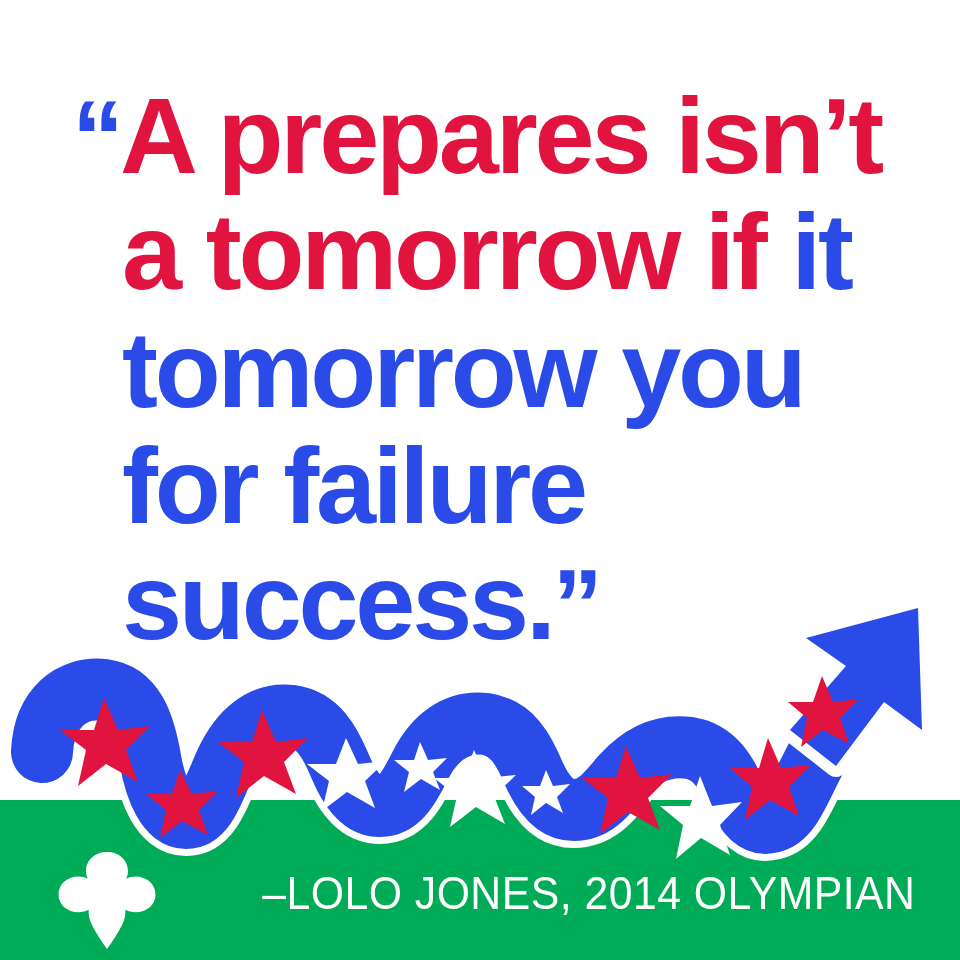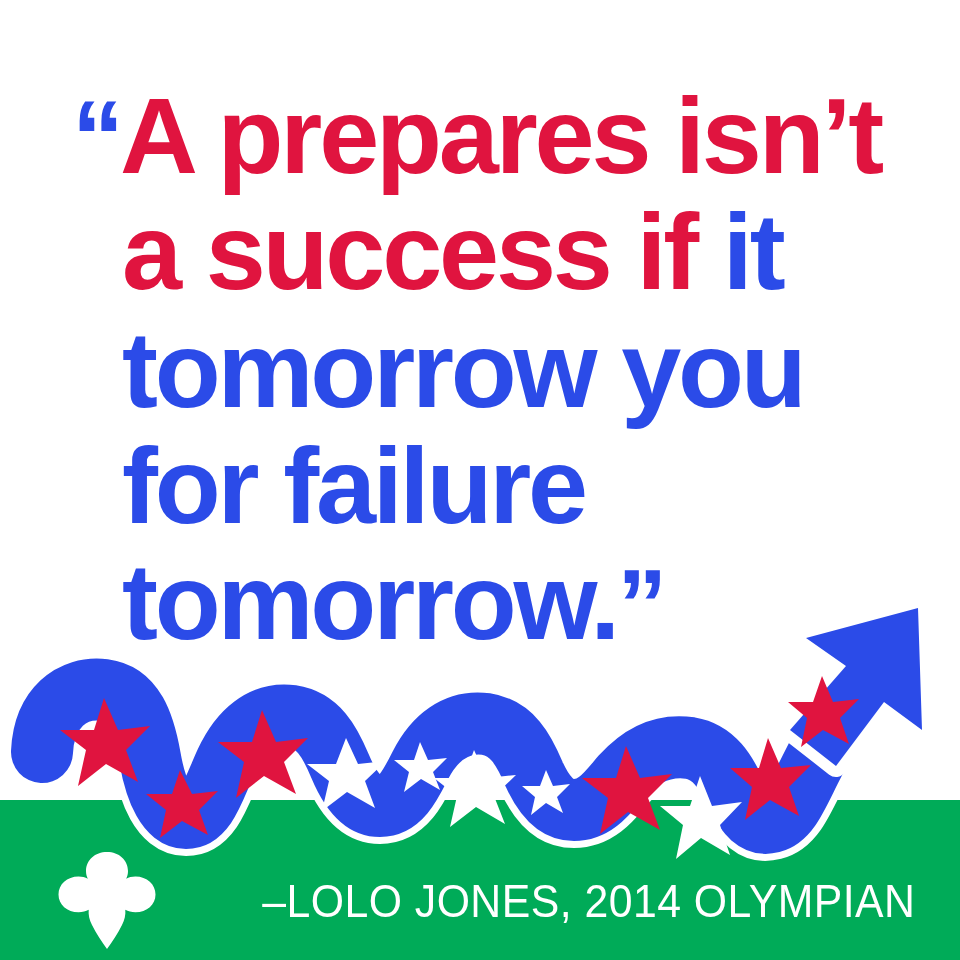--- a/index.html
+++ b/index.html
@@ -81,21 +81,21 @@
 
   
   #attribution {
     position: absolute;
     left: 205px;
     top: 866px;
     width: 710px;
     height: 62px;
     z-index: 4;
     display: flex;
-    align-items: flex-end;
+    align-items: flex-start;
     justify-content: flex-end;
   }
   #attribution-text {
     color: #ffffff;
     font-family: "Liberation Sans", sans-serif;
     font-weight: 400;
     font-size: 46px;
     letter-spacing: 0.5px;
     white-space: nowrap;
     transform: scaleX(0.93);
@@ -116,27 +116,27 @@
 <body>
 
 <div id="stage">
 
   <div id="green-bar"></div>
 
   <div id="quote-block">
 
     <div class="quote-line" id="quote-line-1"><span class="openquote">“</span><span class="red">A prepares isn’t</span></div>
 
-    <div class="quote-line" id="quote-line-2"><span class="red">a success if</span><span class="blue">&nbsp;</span><span class="blue">it</span></div>
+    <div class="quote-line" id="quote-line-2"><span class="red">a tomorrow if</span><span class="blue">&nbsp;</span><span class="blue">it</span></div>
 
     <div class="quote-line" id="quote-line-3"><span class="blue">tomorrow you</span></div>
 
     <div class="quote-line" id="quote-line-4"><span class="blue">for failure</span></div>
 
-    <div class="quote-line" id="quote-line-5"><span class="blue">tomorrow.</span><span class="closequote">”</span></div>
+    <div class="quote-line" id="quote-line-5"><span class="blue">success.</span><span class="closequote">”</span></div>
 
   </div>
 
   <svg id="ribbon-graphic" viewBox="0 0 960 300" xmlns="http://www.w3.org/2000/svg">
     <defs>
 
       <path id="ribbonPath" d="M 42,172
                C 44,128 72,106 104,110
                C 134,114 144,144 150,178
                C 156,212 168,238 186,238

